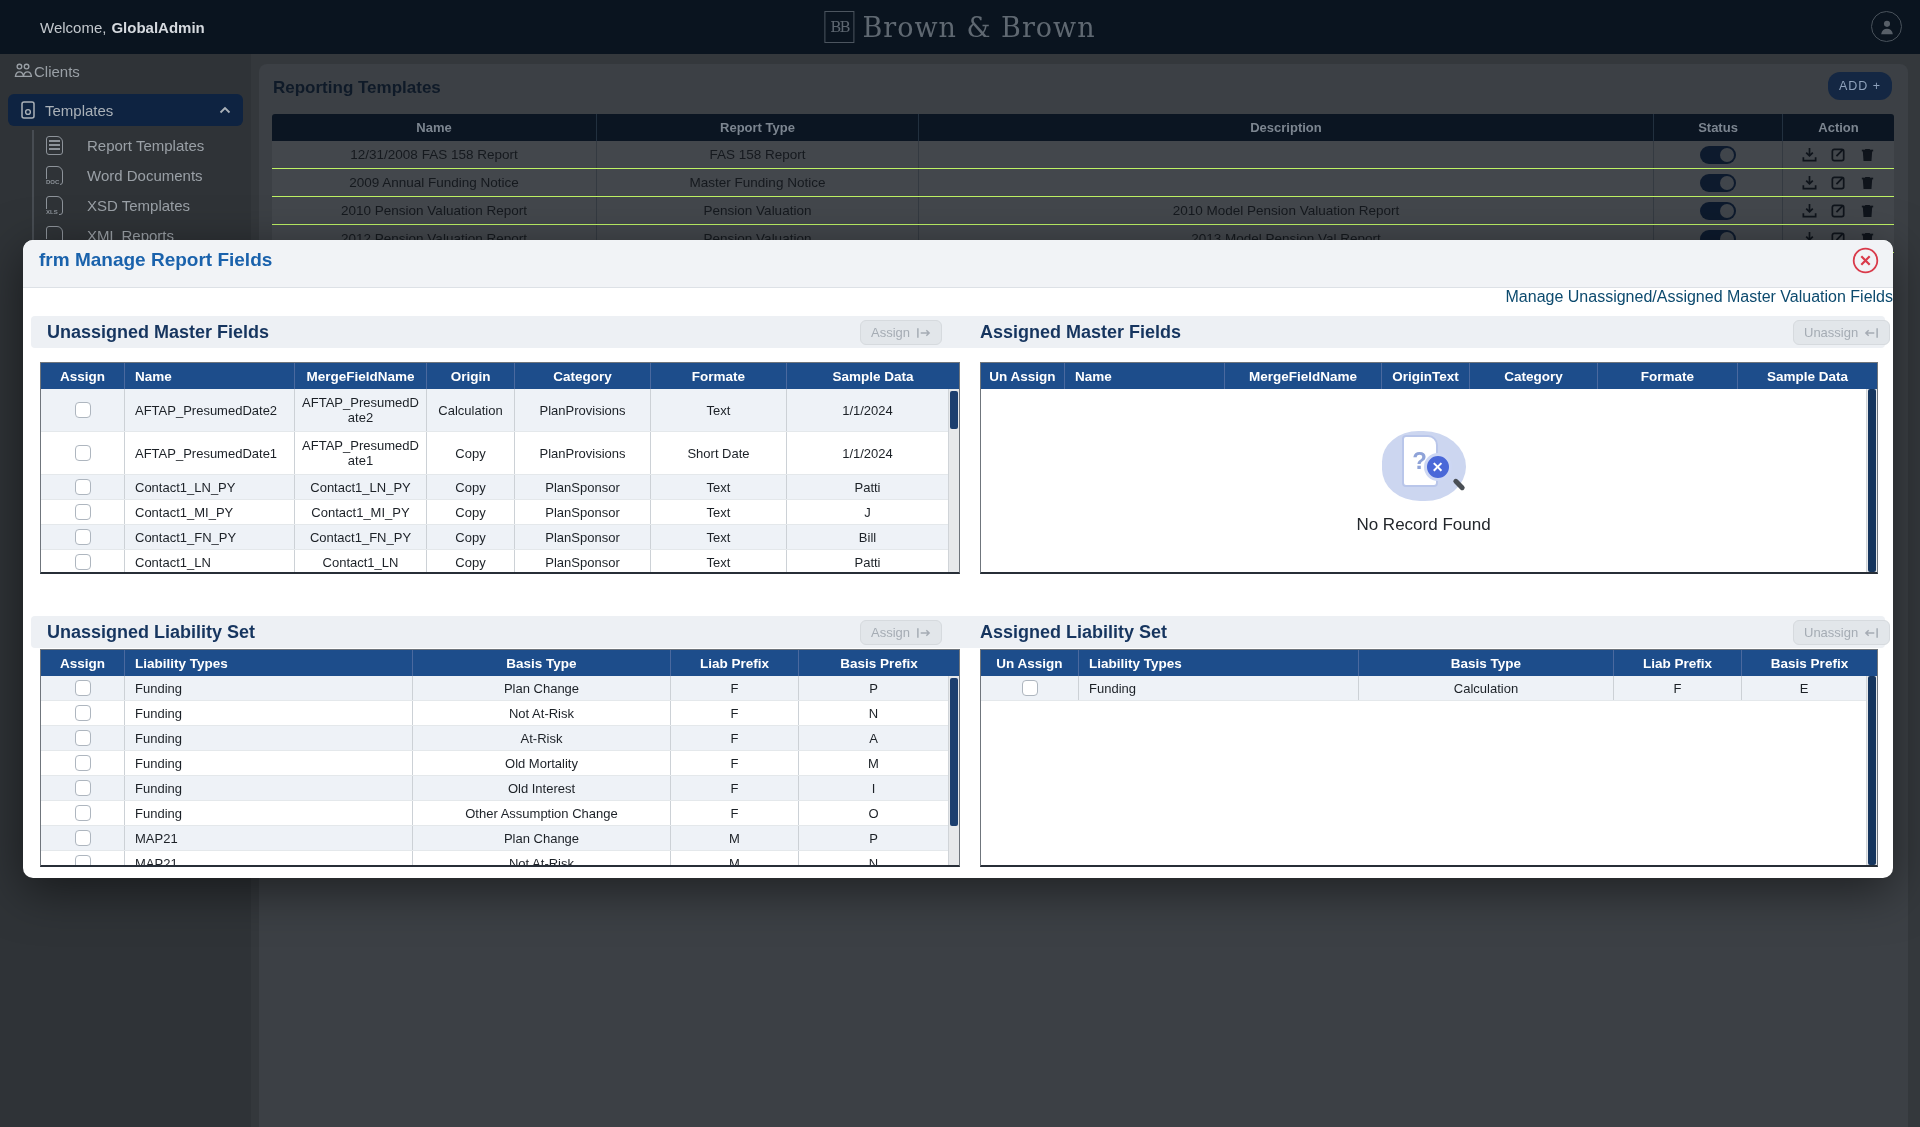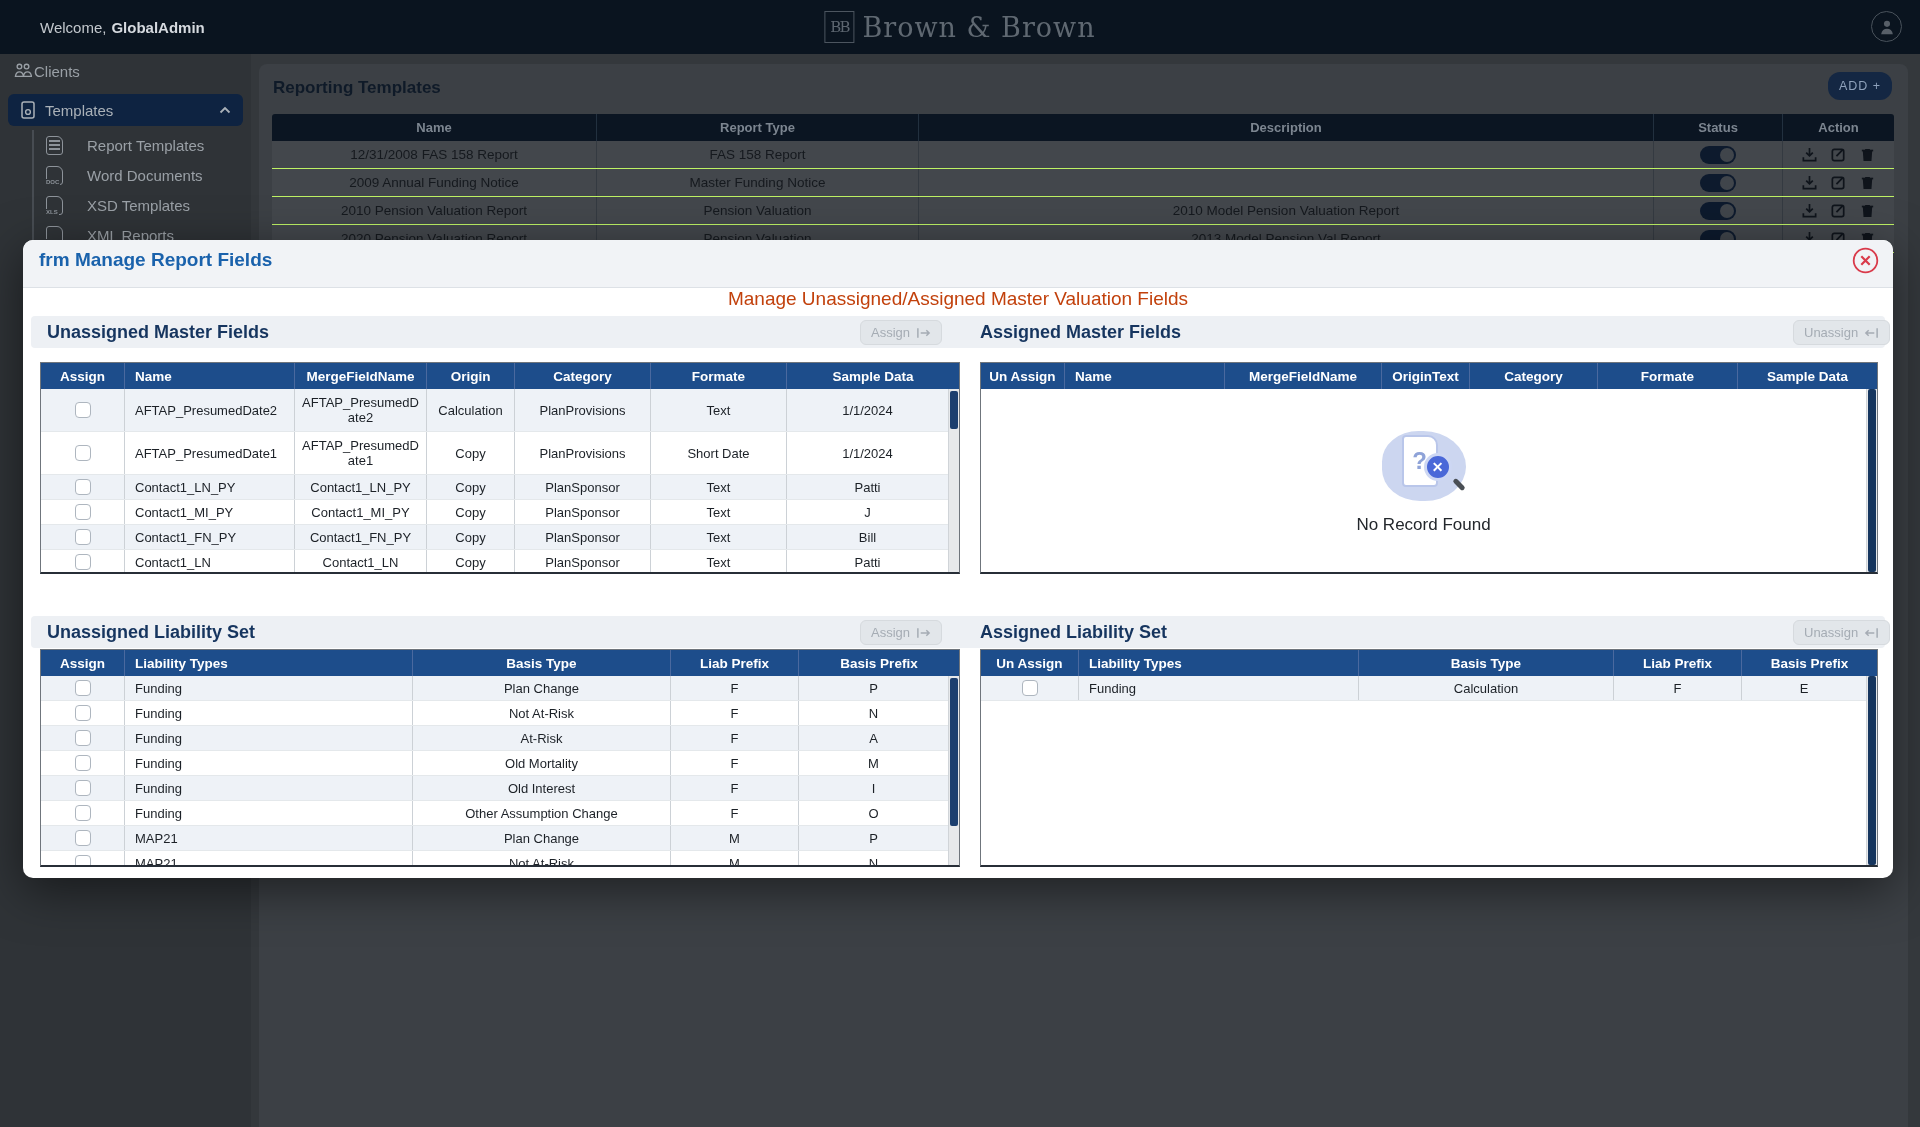--- a/index.html
+++ b/index.html
@@ -49,21 +49,21 @@
   .aicon { width:17px; height:17px; }
   .aicon path, .aicon rect { stroke:#0f141b; fill:none; stroke-width:1.8; }
   .aicon .fill { fill:#0f141b; stroke:none; }
 
   
   .modal { position:absolute; left:23px; top:240px; width:1870px; height:638px; background:#fff; border-radius:10px;
            box-shadow:0 12px 48px rgba(0,0,0,0.5); font-size:13px; color:#1c2127; }
   .m-titlebar { position:absolute; left:0; top:0; right:0; height:48px; background:#f1f3f6; border-bottom:1px solid #dde1e6; border-radius:10px 10px 0 0; }
   .m-title { position:absolute; left:16px; top:0; height:40px; display:flex; align-items:center; font-size:19px; font-weight:bold; color:#1a62ac; }
   .m-close { position:absolute; right:14px; top:7px; width:27px; height:27px; cursor:pointer; }
-  .m-subtitle { position:absolute; left:0; right:0; top:48px; text-align:center; font-size:19px; color:#c2410c; }
+  .m-subtitle { position:absolute; left:0; right:0; top:48px; text-align:right; font-size:16px; color:#0c4a6e; }
   .band { position:absolute; left:8px; right:8px; height:32px; background:#edf0f4; border-radius:4px; }
   .band.master { top:76px; } .band.liab { top:376px; }
   .p-head { position:absolute; top:0; height:32px; display:flex; align-items:center; font-size:18px; font-weight:bold; color:#16355f; }
   .ph-1 { left:16px; } .ph-2 { left:949px; }
   .xfer-btn { position:absolute; top:4px; height:25px; padding:0 10px; background:#e2e6ea; border:1px solid #d6dade; border-radius:6px;
               color:#a5acb4; font-size:13px; display:flex; align-items:center; gap:6px; }
   .btn-assign-m { left:829px; } .btn-unassign-m { left:1762px; }
   .btn-assign-l { left:829px; } .btn-unassign-l { left:1762px; }
   .xfer-btn svg { width:15px; height:12px; }
   .xfer-btn path { stroke:#a5acb4; stroke-width:1.6; fill:none; }
@@ -253,21 +253,21 @@
               <rect x="2.5" y="3.5" width="12" height="12" rx="2"></rect>
               <path class="fill" d="M7.5 11.5 14 4.8 12.6 3.4 6.2 10z"></path>
             </svg>
           <svg class="aicon" viewBox="0 0 18 18">
               <path class="fill" d="M4 5h10l-.8 11H4.8zM6.5 3.2h5v1h-5z"></path>
               <path d="M3 4.8h12"></path>
             </svg>
         </div>
       </div>
       <div class="bgt-row">
-        <div class="cell">2020 Pension Valuation Report</div>
+        <div class="cell">2012 Pension Valuation Report</div>
         <div class="cell">Pension Valuation</div>
         <div class="cell">2013 Model Pension Val Report</div>
         <div class="cell">
             <span class="tg"></span>
           </div>
         <div class="cell">
           <svg class="aicon" viewBox="0 0 18 18">
               <path d="M9 2v8 M5.5 7 9 10.5 12.5 7 M2.5 12v3.5h13V12"></path>
             </svg>
           <svg class="aicon" viewBox="0 0 18 18">

